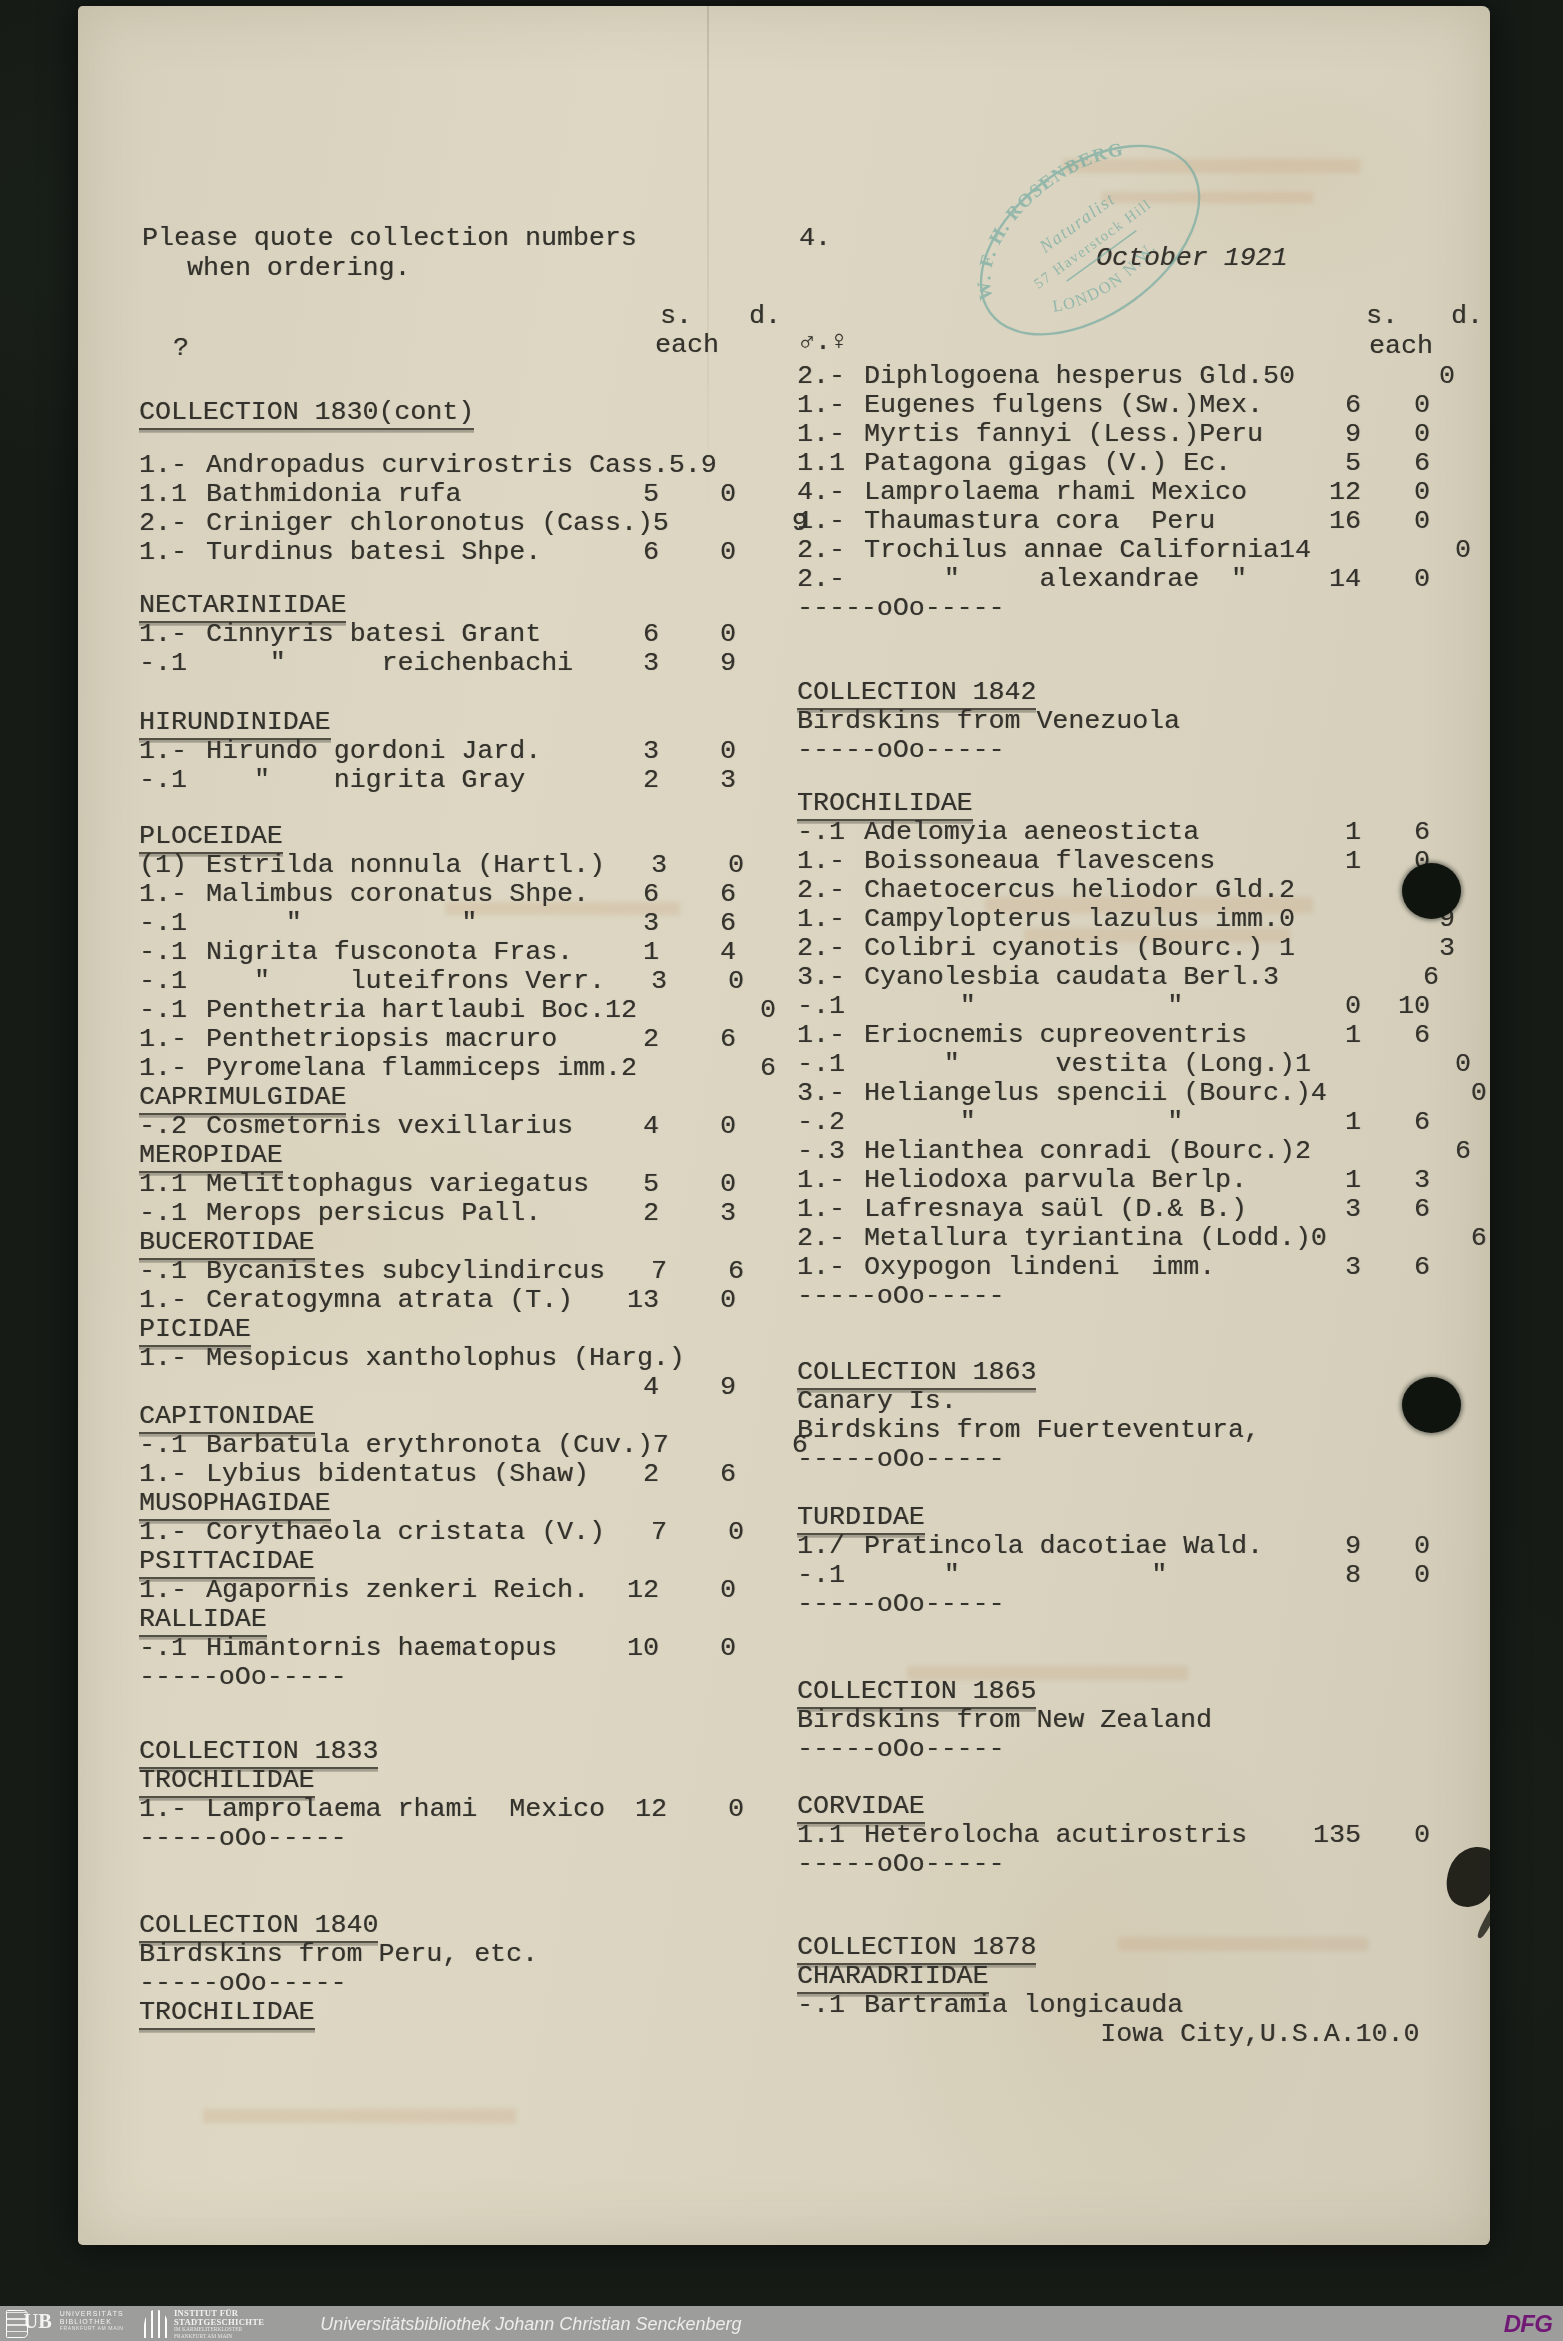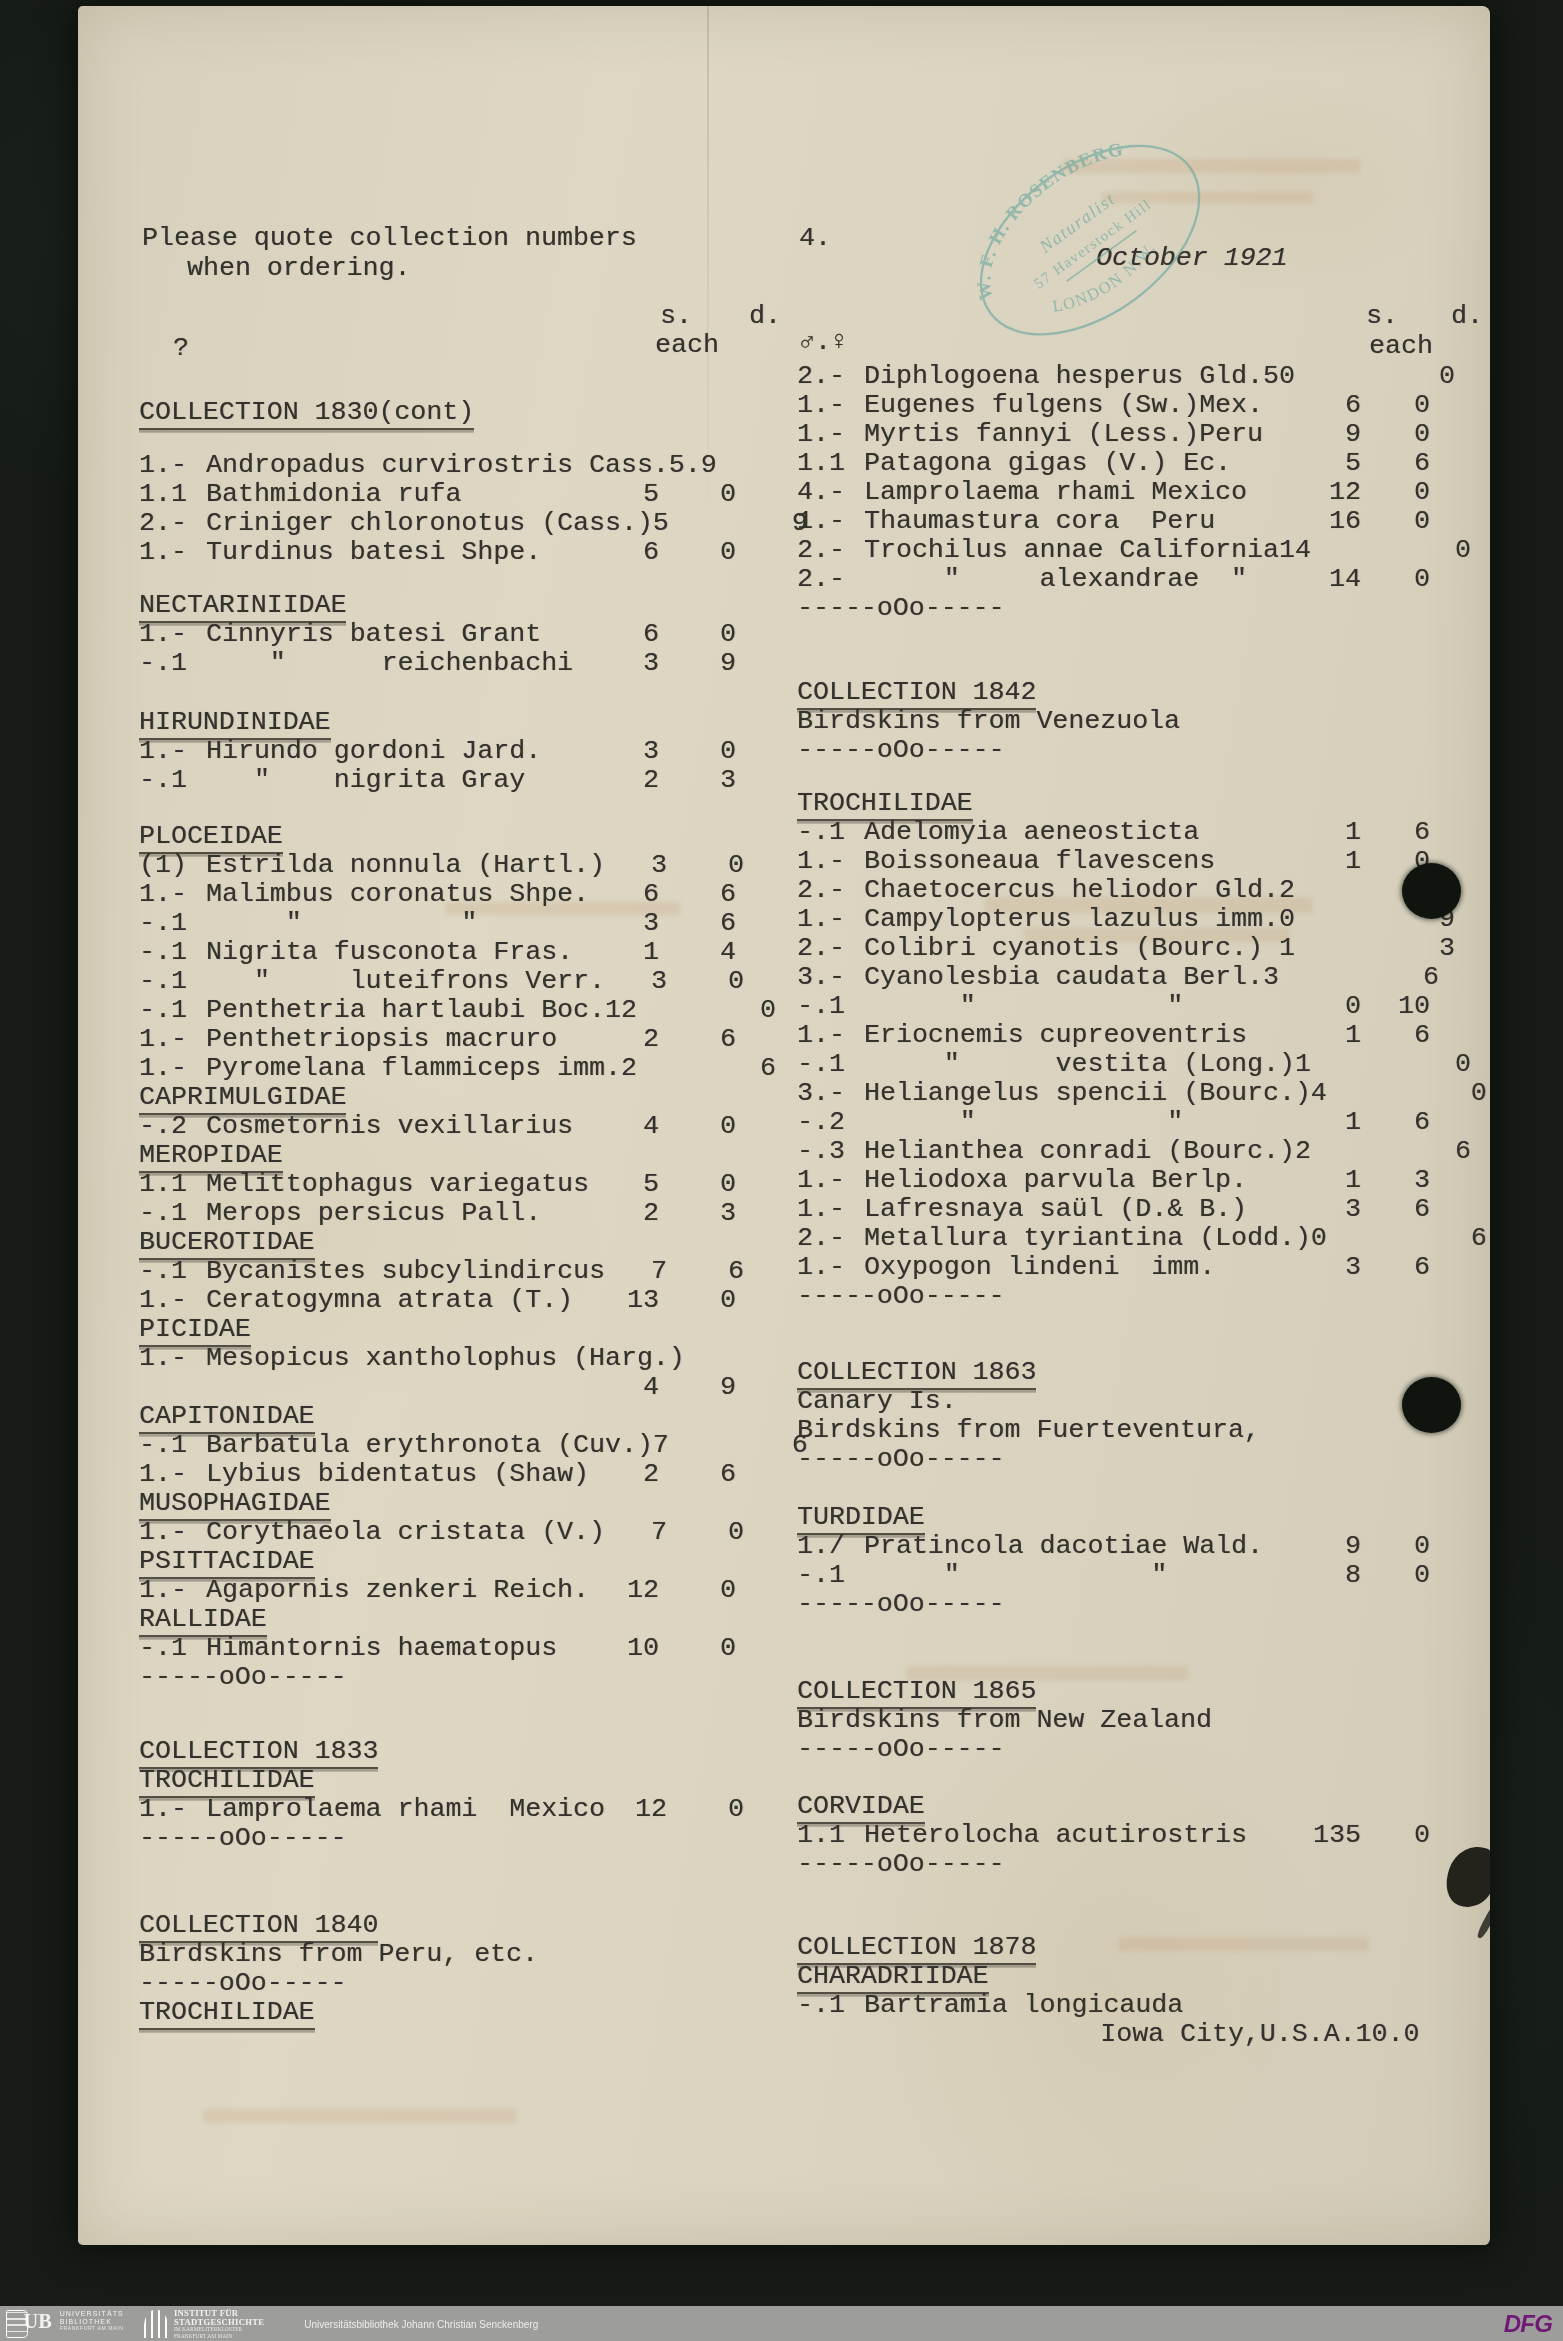--- a/index.html
+++ b/index.html
@@ -73,21 +73,21 @@
   .ub-lines{margin-left:6.3px;display:flex;flex-direction:column;line-height:7.8px;}
   .ub-lines span{font-size:7px;letter-spacing:1.1px;}
   .ub-lines span:last-child{font-size:5.1px;letter-spacing:0.6px;opacity:.85;}
   .f-inst{display:flex;align-items:center;margin-left:20.3px;}
   .arch{width:23.5px;height:28px;background:
     repeating-linear-gradient(90deg,#fdfdfc 0 2.3px,transparent 2.3px 7px);
     border-radius:45% 45% 0 0/60% 60% 0 0;}
   .inst-lines{margin-left:6.3px;display:flex;flex-direction:column;line-height:8.6px;font-family:Liberation Serif, serif;}
   .inst-lines .b{font-size:8.6px;font-weight:bold;letter-spacing:0.3px;}
   .inst-lines .t{font-size:5.5px;line-height:6.3px;opacity:.85;}
-  .f-center{margin-left:40px;font-size:10px;color:#ececea;}
+  .f-center{margin-left:56px;font-size:18px;color:#ececea;font-style:italic;}
   .f-dfg{margin-left:auto;margin-right:11px;font-size:24px;font-weight:bold;font-style:italic;letter-spacing:-0.8px;color:#701a75;}
 </style>
 </head>
 <body>
 
 <div class="paper">
 
   <div class="bleed" style="left:985px;top:153px;width:297px;height:14px;"></div>
   <div class="bleed" style="left:1024px;top:186px;width:211px;height:11px;"></div>
   <div class="bleed" style="left:907px;top:891px;width:328px;height:15.6px;"></div>

